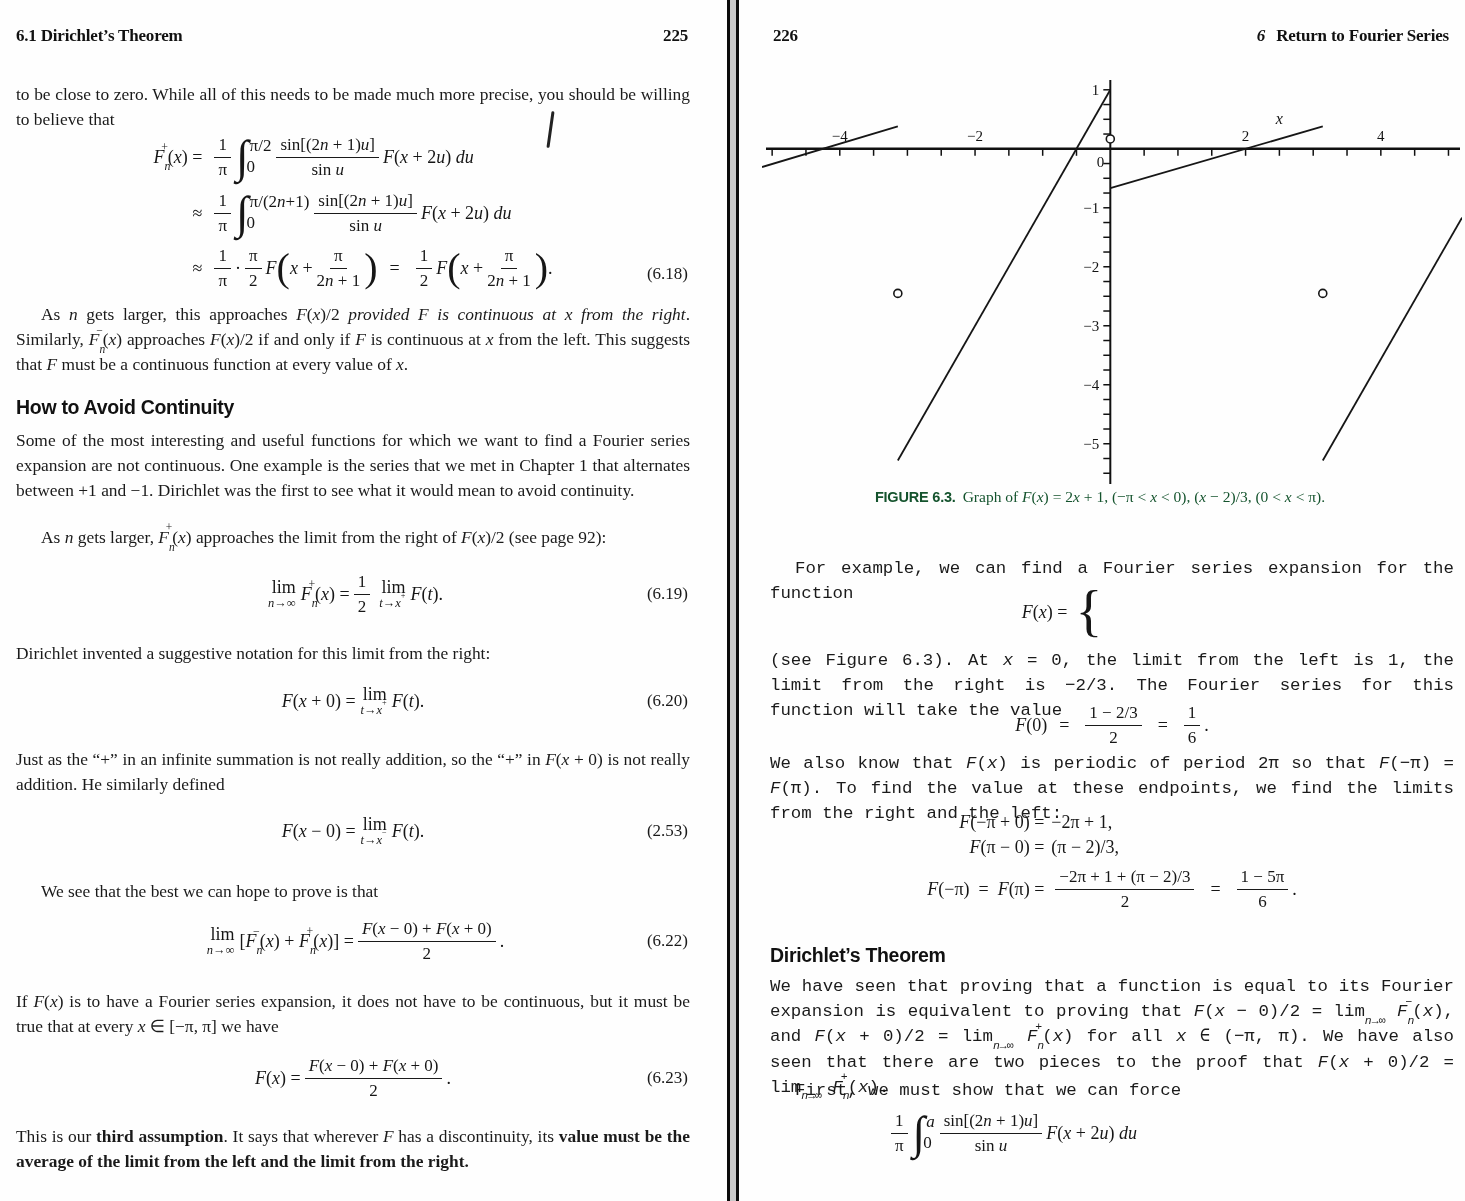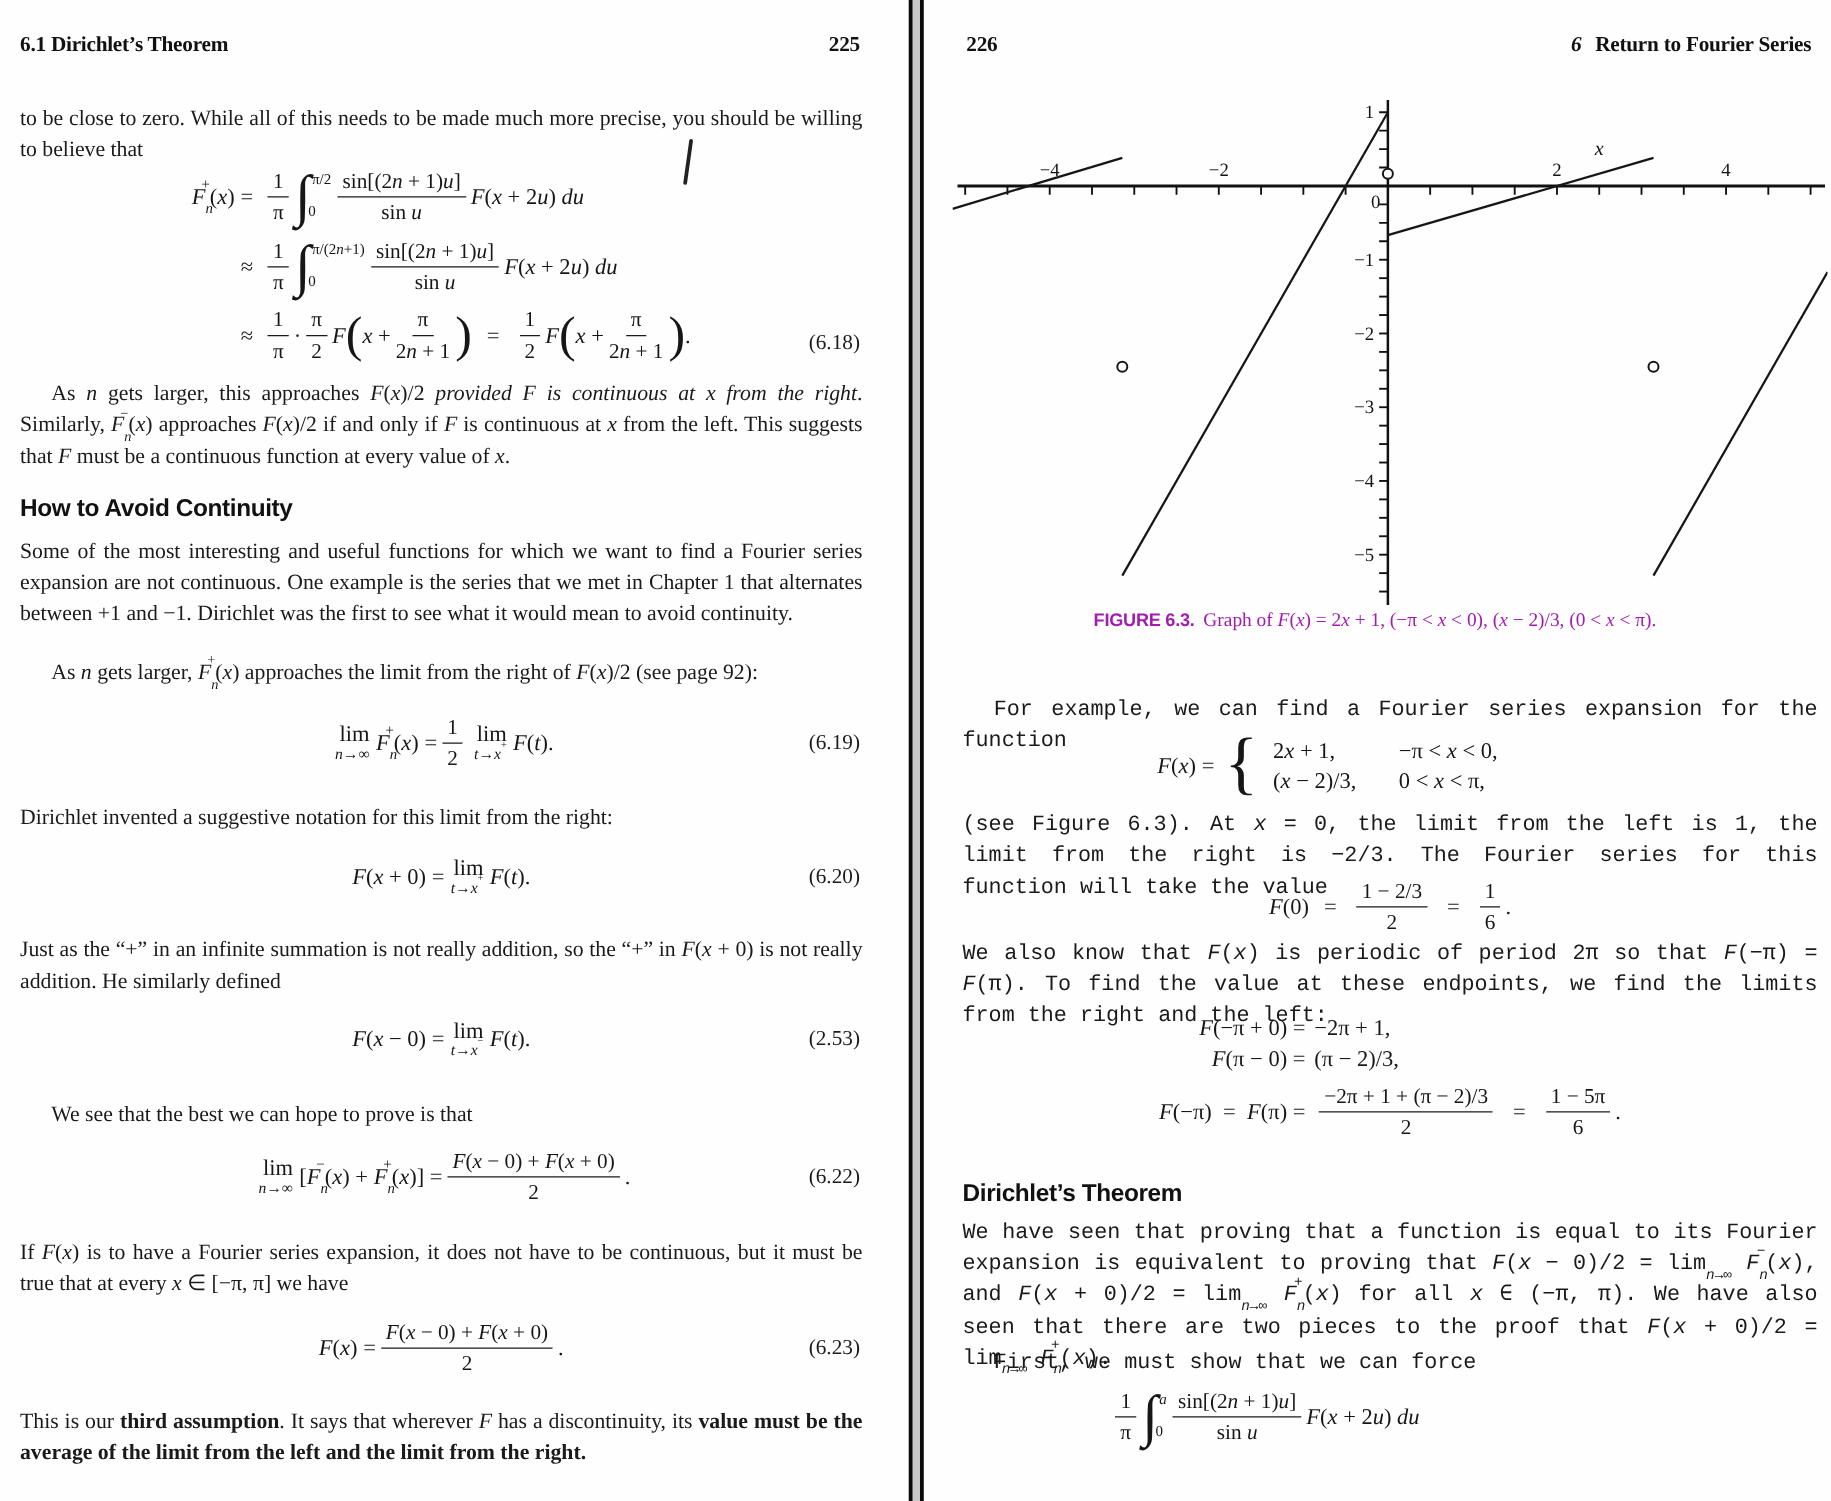--- a/index.html
+++ b/index.html
@@ -22,39 +22,39 @@
   .eqwrap{position:absolute;font-family:"Liberation Serif",serif;font-size:18px;color:#161616;}
   .page-left .eqwrap{left:16px;width:674px;}
   .page-right .eqwrap{left:30px;width:684px;}
   .eqline{height:100%;display:flex;align-items:center;justify-content:center;}
   .tok{white-space:pre;}
   .frac{display:inline-flex;flex-direction:column;align-items:center;margin:0 4px;font-size:17px;line-height:1.25;}
   .frac .num{padding:0 4px 1px;border-bottom:1.4px solid #1a1a1a;}
   .frac .den{padding-top:1px;}
   .intg{display:inline-flex;margin:0 4px 0 1px;}
   .isign{font-size:46px;line-height:1;font-style:normal;}
-  .ilims{display:flex;flex-direction:column;justify-content:space-between;font-size:12px;line-height:1;padding:3px 0 5px;margin-left:-2px;}
+  .ilims{display:flex;flex-direction:column;justify-content:space-between;font-size:17px;line-height:1;padding:3px 0 5px;margin-left:-2px;}
   .isup{transform:translateX(3px);}
   .limop{display:inline-flex;flex-direction:column;align-items:flex-end;line-height:1.05;margin:0 5px;}
   .limop .under{font-size:12.5px;}
   .bp{font-size:40px;line-height:0.8;font-weight:400;font-style:normal;}
   .eqtag{position:absolute;right:2px;top:50%;transform:translateY(-50%);font-size:17px;color:#1a1a1a;}
   .eqtag618{top:auto;bottom:14px;transform:none;}
   .grid618{display:grid;grid-template-columns:max-content max-content;grid-template-rows:54px 58px 52px;column-gap:8px;justify-content:center;}
   .cell{display:flex;align-items:center;}
   .cl{justify-content:flex-end;}
   .casesgrid{display:grid;grid-template-columns:max-content max-content;column-gap:34px;row-gap:3px;margin-left:12px;}
   .cbrace{font-size:56px;line-height:0.85;font-weight:400;margin-left:8px;}
   .limgrid{display:grid;grid-template-columns:max-content max-content;grid-template-rows:25px 25px 58px;column-gap:7px;justify-content:center;align-items:center;}
   .rflex{display:flex;align-items:center;}
   .weq{margin:0 12px;}
   sup{font-size:66%;position:relative;top:-0.42em;line-height:0;}
   sub{font-size:66%;position:relative;top:0.28em;line-height:0;}
   sub + sup{margin-left:-0.78em;}
-  .caption{position:absolute;margin:0;left:30px;width:660px;text-align:center;font-family:"Liberation Serif",serif;font-size:15.5px;color:#a21caf;}
+  .caption{position:absolute;margin:0;left:30px;width:660px;text-align:center;font-family:"Liberation Serif",serif;font-size:15.5px;color:#14532d;}
   .caplabel{font-family:"Liberation Sans",sans-serif;font-weight:bold;font-size:14.5px;letter-spacing:-0.2px;margin-right:7px;}
   .figwrap{position:absolute;left:22px;top:78px;width:700px;height:410px;}
   .figwrap svg{font-family:"Liberation Serif",serif;}
   .figwrap text{fill:#131313;}
   .stray{position:absolute;left:549px;top:111px;width:2.6px;height:37px;background:#222;transform:rotate(8deg);border-radius:2px;}
 </style>
 </head>
 <body>
 
 <div class="sheet">
@@ -326,26 +326,20 @@
     </div>
 
     <p class="caption" style="top:488px"><span class="caplabel">FIGURE 6.3.</span><span>Graph of <i>F</i>(<i>x</i>) = 2<i>x</i> + 1,  (−π &lt; <i>x</i> &lt; 0),   (<i>x</i> − 2)/3,  (0 &lt; <i>x</i> &lt; π).</span></p>
 
     <p class="bodyp ind" style="top:556px">For example, we can find a Fourier series expansion for the function</p>
 
     <div class="eqwrap" style="top:582px;height:60px">
       <div class="eqline" style="padding-right:100px">
         <span class="tok"><i>F</i>(<i>x</i>) =</span>
         <span class="cbrace">{</span>
-        <span class="casesgrid">
-          <span class="tok">2<i>x</i> + 1,</span>
-          <span class="tok">−π &lt; <i>x</i> &lt; 0,</span>
-          <span class="tok">(<i>x</i> − 2)/3,</span>
-          <span class="tok">0 &lt; <i>x</i> &lt; π,</span>
-        </span>
       </div>
     </div>
 
     <p class="bodyp" style="top:648px">(see Figure 6.3). At <i>x</i> = 0, the limit from the left is 1, the limit from the right is −2/3. The Fourier series for this function will take the value</p>
 
     <div class="eqwrap" style="top:700px;height:50px">
       <div class="eqline">
         <span class="tok"><i>F</i>(0)</span>
         <span class="tok weq">=</span>
         <span class="frac">

